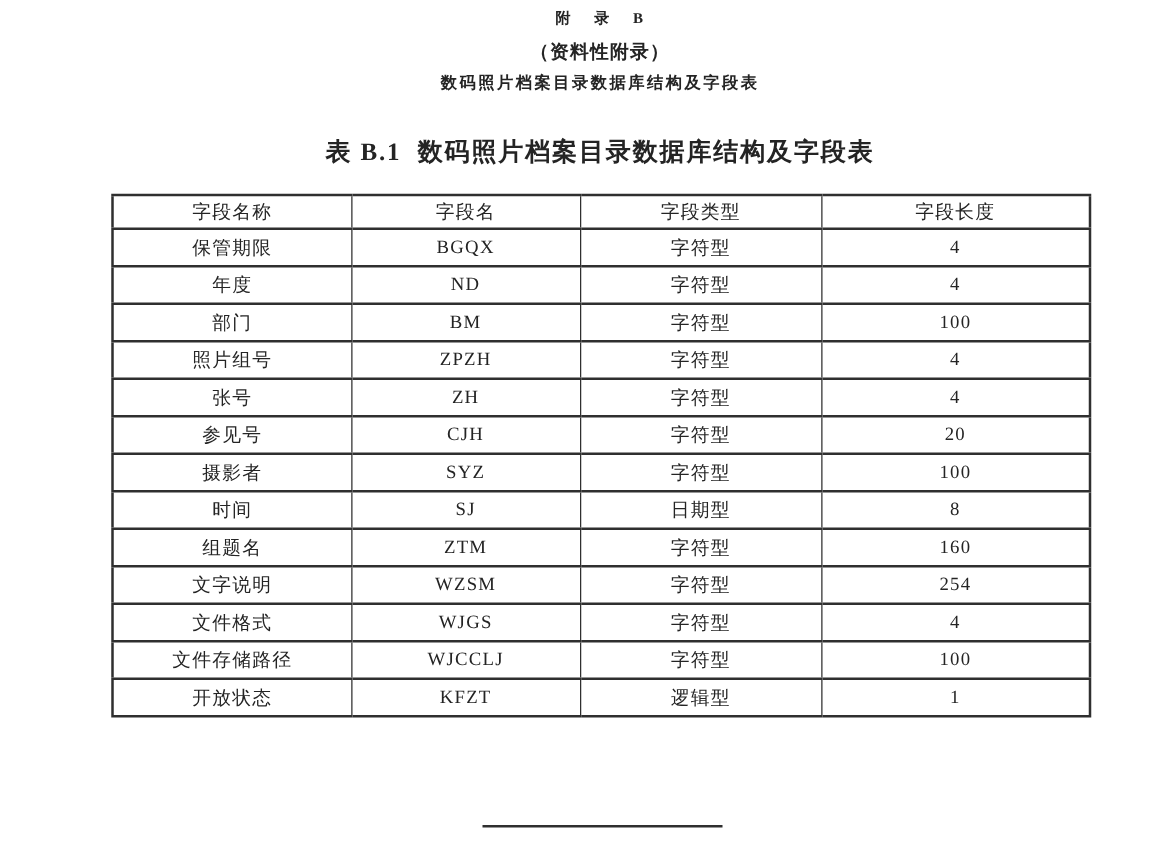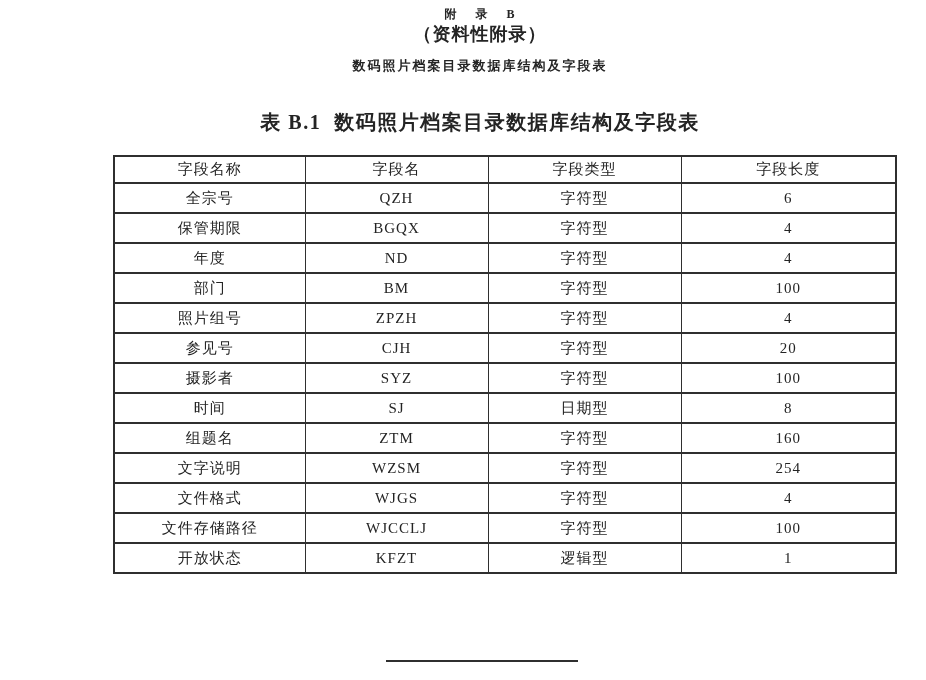--- a/index.html
+++ b/index.html
@@ -24,22 +24,22 @@
     line-height: 1.15;
   }
   .appendix-title {
     top: 8px;
     font-size: 12px;
     white-space: pre;
     word-spacing: 14px;
     letter-spacing: 1px;
   }
   .appendix-subtitle {
-    top: 24px;
-    font-size: 18px;
+    top: 34px;
+    font-size: 15px;
     letter-spacing: 1px;
   }
   .appendix-heading {
     top: 59px;
     font-size: 13px;
     letter-spacing: 2px;
   }
   .table-caption {
     top: 111px;
     font-size: 20px;
@@ -47,21 +47,20 @@
     white-space: pre;
   }
   table.field-table {
     position: absolute;
     left: 89px;
     top: 155px;
     width: 782px;
     border-collapse: collapse;
     table-layout: fixed;
     border: 2px solid #2f2f2f;
-    margin-left: 24px;
   }
   .field-table th,
   .field-table td {
     border-left: 1px solid #2f2f2f;
     border-right: 1px solid #2f2f2f;
     border-top: 2px solid #2f2f2f;
     border-bottom: 2px solid #2f2f2f;
     text-align: center;
     vertical-align: middle;
     padding: 0;
@@ -102,46 +101,46 @@
   <thead>
     <tr>
       <th>字段名称</th>
       <th>字段名</th>
       <th>字段类型</th>
       <th>字段长度</th>
     </tr>
   </thead>
   <tbody>
       <tr>
-        <td>全宗号</td>
-        <td>QZH</td>
-        <td>字符型</td>
-        <td>6</td>
-      </tr>
-      <tr>
         <td>保管期限</td>
         <td>BGQX</td>
         <td>字符型</td>
         <td>4</td>
       </tr>
       <tr>
         <td>年度</td>
         <td>ND</td>
         <td>字符型</td>
         <td>4</td>
       </tr>
       <tr>
         <td>部门</td>
         <td>BM</td>
         <td>字符型</td>
         <td>100</td>
       </tr>
       <tr>
         <td>照片组号</td>
         <td>ZPZH</td>
+        <td>字符型</td>
+        <td>4</td>
+      </tr>
+      <tr>
+        <td>张号</td>
+        <td>ZH</td>
         <td>字符型</td>
         <td>4</td>
       </tr>
       <tr>
         <td>参见号</td>
         <td>CJH</td>
         <td>字符型</td>
         <td>20</td>
       </tr>
       <tr>

